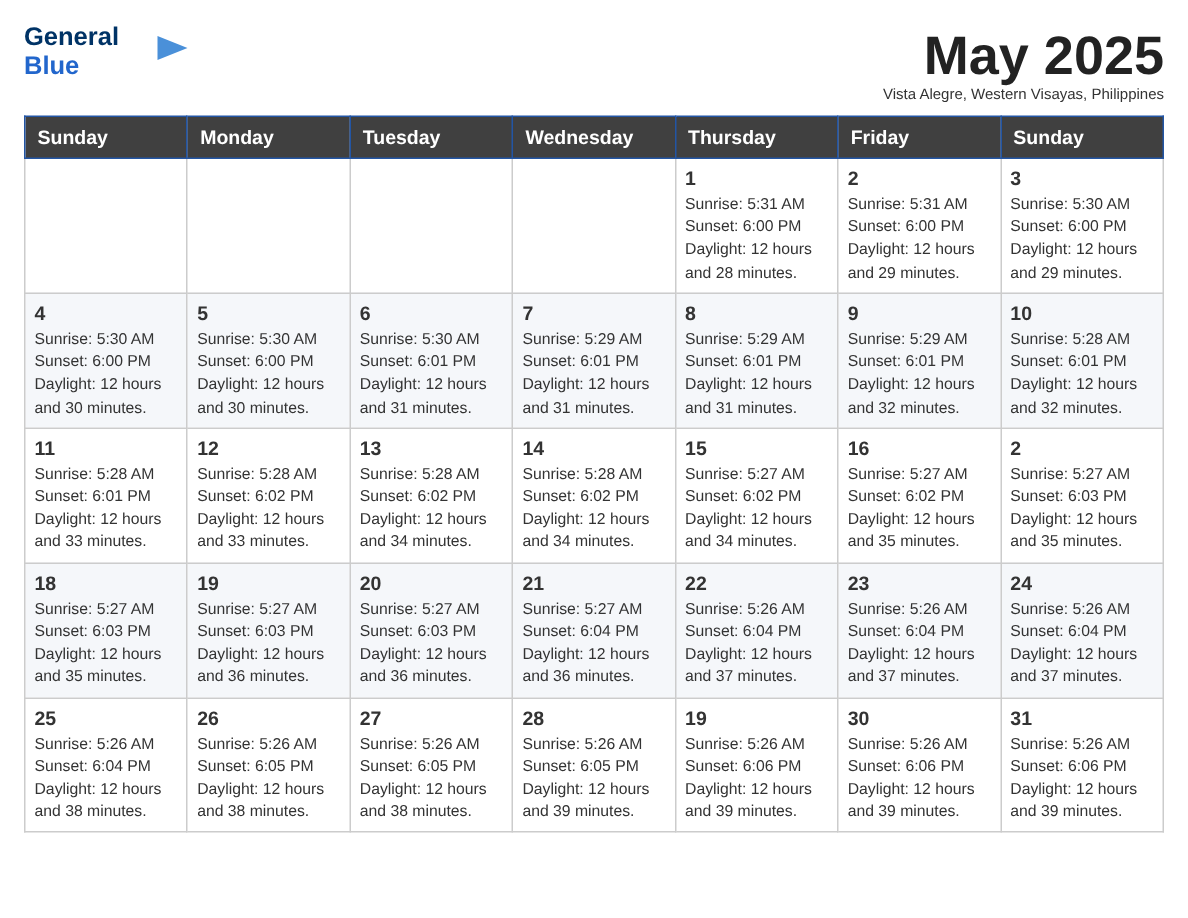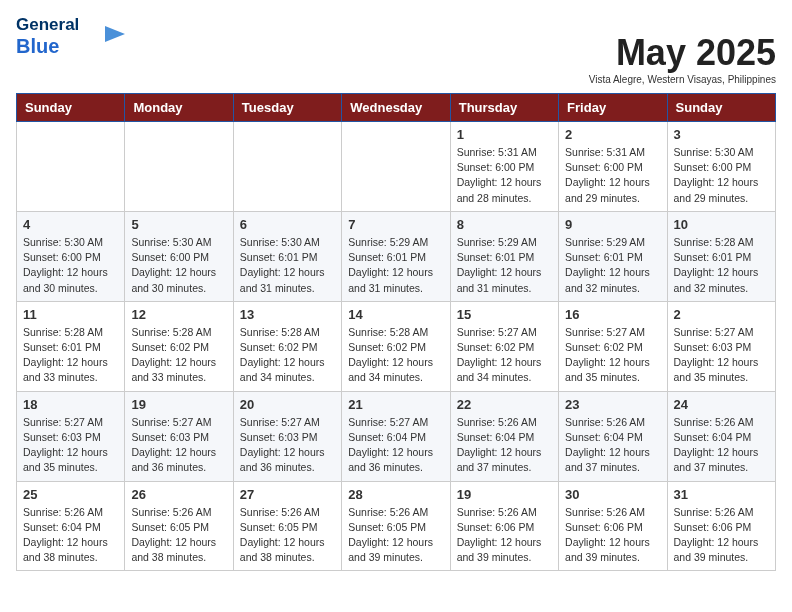--- a/index.html
+++ b/index.html
@@ -21,38 +21,37 @@
       flex-direction: column;
       align-items: flex-start;
     }
     .logo-wrapper {
       display: flex;
       align-items: center;
       gap: 20px;
     }
     .title-block {
       text-align: right;
-      margin-top: 16px;
     }
     .month-title {
       font-size: 36px;
       font-weight: bold;
       color: #222;
     }
     .location-title {
       font-size: 10px;
       color: #333;
     }
     .calendar-table {
       width: 100%;
       border-collapse: collapse;
       margin-top: 8px;
     }
     .calendar-table th {
-      background-color: #7f1d1d;
+      background-color: #404040;
       color: #fff;
       text-align: left;
       padding: 6px 8px;
       font-size: 13px;
       border: 1px solid #2255a4;
     }
     .calendar-table td {
       border: 1px solid #ccc;
       vertical-align: top;
       padding: 5px 6px;
@@ -82,21 +81,21 @@
     }
   </style>
 </head>
 <body>
 
 <div class="header-top">
   <div class="logo">
     <div class="logo-wrapper">
       <div style="display:flex;flex-direction:column;line-height:1.1;">
         <span style="font-size:17px;font-weight:bold;color:#003366;">General</span>
-        <span style="font-size:20px;font-weight:bold;color:#2266cc;">Blue</span>
+        <span style="font-size:17px;font-weight:bold;color:#2266cc;">Blue</span>
       </div>
       <div style="margin-left:2px;">
         <svg width="28" height="28" viewBox="0 0 28 28">
           <polygon points="4,6 24,14 4,22" fill="#4a90d9"></polygon>
         </svg>
       </div>
     </div>
   </div>
   <div class="title-block">
     <div class="month-title">May 2025</div>

